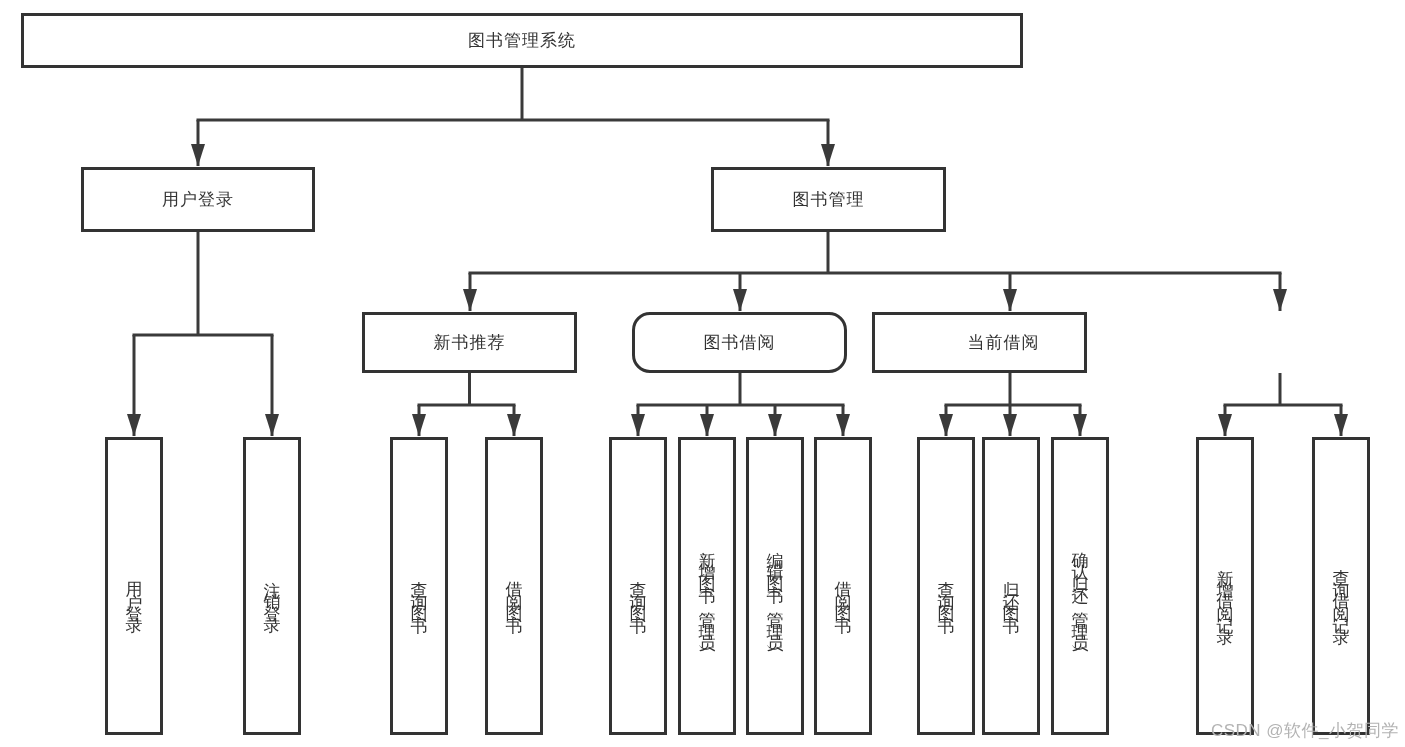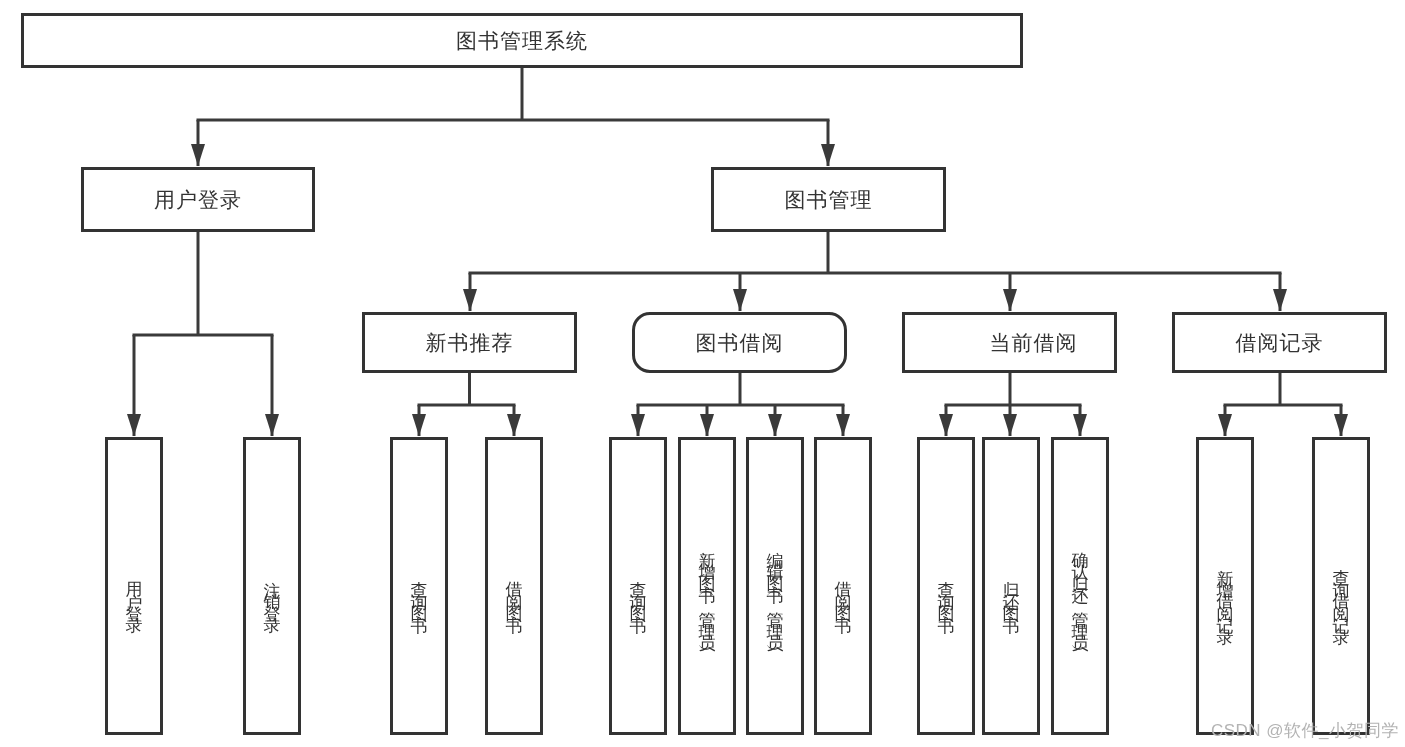--- a/index.html
+++ b/index.html
@@ -24,21 +24,21 @@
   .node {
     position: absolute;
     box-sizing: border-box;
     border: 3px solid #333333;
     background: #ffffff;
     display: flex;
     align-items: center;
     justify-content: center;
   }
   .h-label {
-    font-size: 21px;
+    font-size: 17px;
     color: #333333;
     letter-spacing: 1px;
     white-space: nowrap;
   }
   .leaf {
     width: 58px;
     height: 298px;
     top: 437px;
   }
   .v-label {
@@ -50,21 +50,21 @@
     margin-bottom: -12px;
     line-height: 1;
     white-space: nowrap;
   }
   .root-box   { left: 21px;  top: 13px;  width: 1002px; height: 55px; }
   .l2-a       { left: 81px;  top: 167px; width: 234px;  height: 65px; }
   .l2-b       { left: 711px; top: 167px; width: 235px;  height: 65px; }
   .l3         { top: 312px;  width: 215px; height: 61px; }
   .l3-a { left: 362px; }
   .l3-b { left: 632px; border-radius: 18px; }
-  .l3-c { left: 902px; padding-left: 48px; }
+  .l3-c { left: 872px; padding-left: 48px; }
   .l3-d { left: 1172px; }
   .leaf-1  { left: 105px; }
   .leaf-2  { left: 243px; }
   .leaf-3  { left: 390px; }
   .leaf-4  { left: 485px; }
   .leaf-5  { left: 609px; }
   .leaf-6  { left: 678px; }
   .leaf-7  { left: 746px; }
   .leaf-8  { left: 814px; }
   .leaf-9  { left: 917px; }
@@ -151,23 +151,20 @@
 
   <div class="node l2-b">
     <span class="h-label">图书管理</span>
   </div>
   <div class="node l3 l3-b">
     <span class="h-label">图书借阅</span>
   </div>
   <div class="node l3 l3-c">
     <span class="h-label">当前借阅</span>
   </div>
-  <div class="node l3 l3-d">
-    <span class="h-label">借阅记录</span>
-  </div>
 
   <div class="node leaf leaf-1">
     <span class="v-label">用户登录</span>
   </div>
   <div class="node leaf leaf-2">
     <span class="v-label">注销登录</span>
   </div>
   <div class="node leaf leaf-3">
     <span class="v-label">查询图书</span>
   </div>

